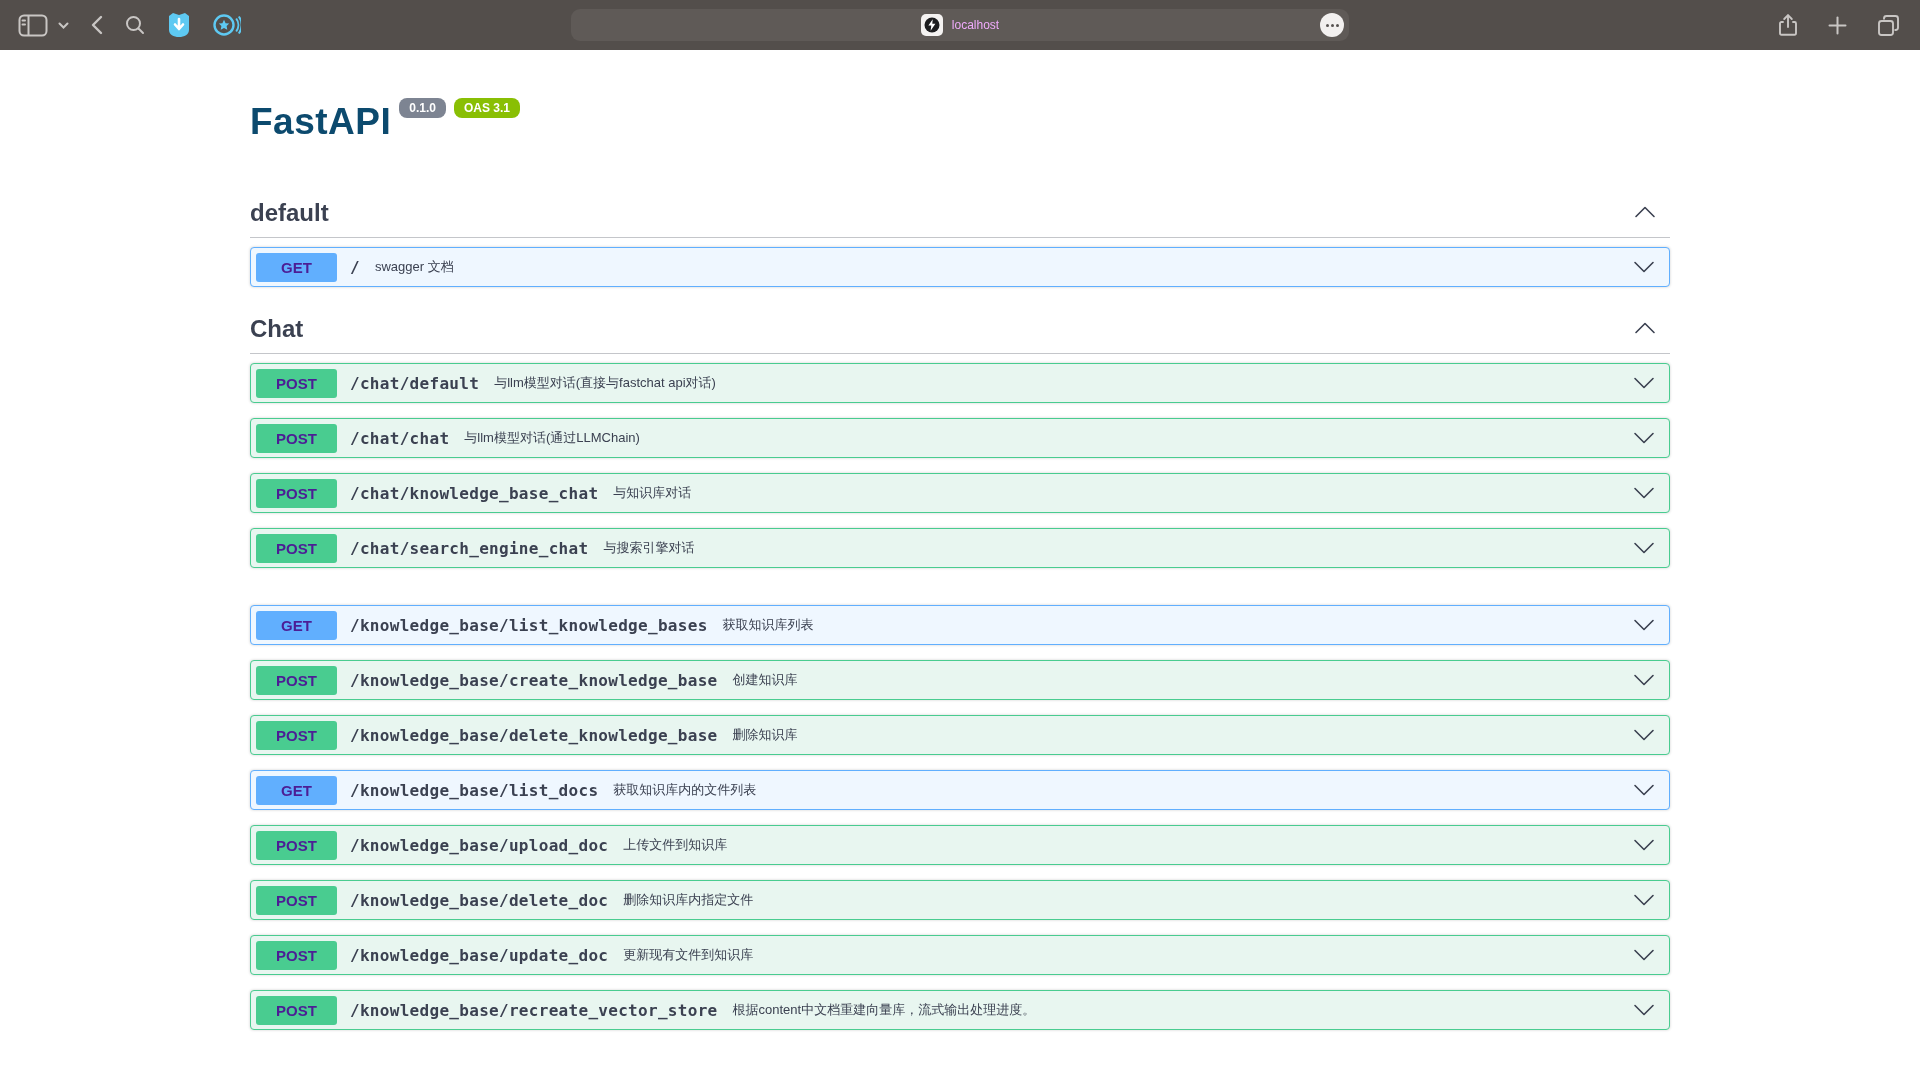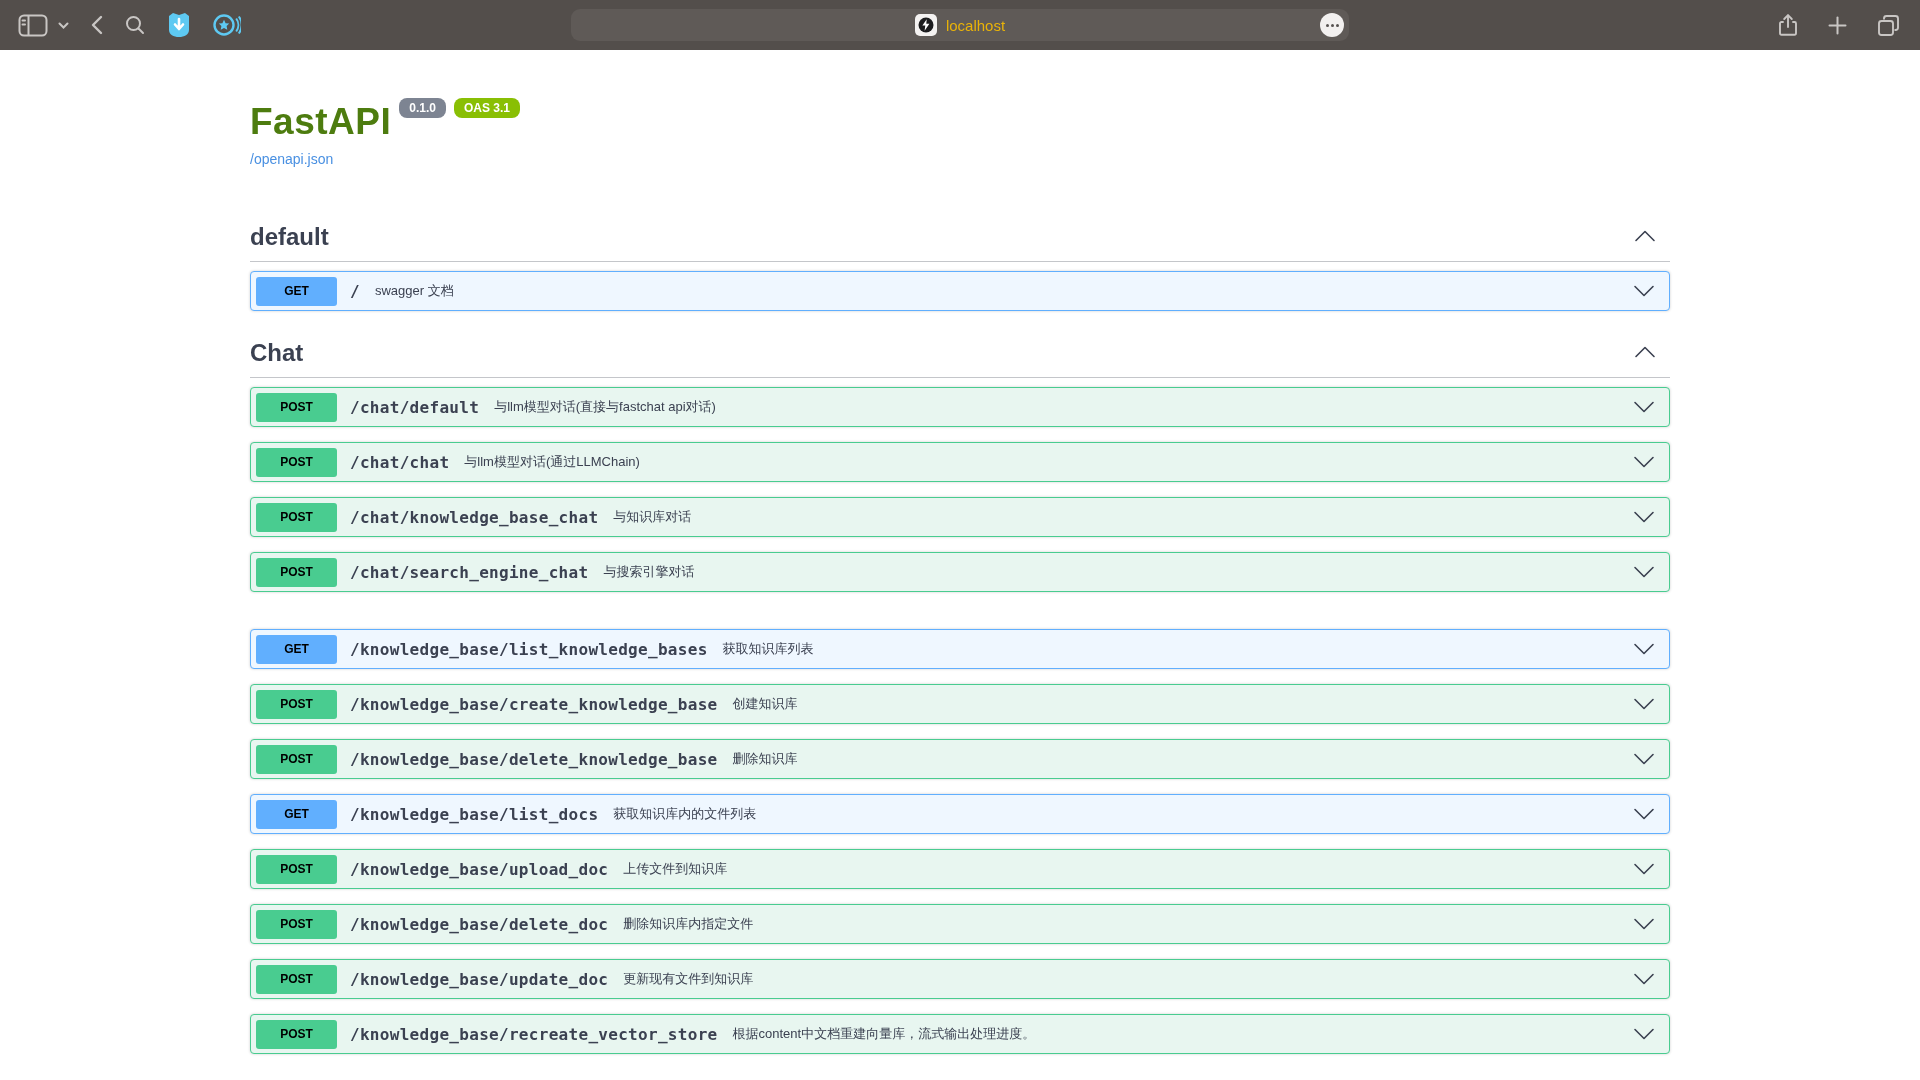--- a/index.html
+++ b/index.html
@@ -41,39 +41,39 @@
     display: flex; align-items: center; justify-content: center;
     gap: 9px;
     cursor: text;
   }
   .favicon {
     width: 22px; height: 22px;
     background: #f4f2f1;
     border-radius: 5px;
     display: flex; align-items: center; justify-content: center;
   }
-  .addr-text { color: #eab308; font-size: 15px; }
+  .addr-text { color: #f0abfc; font-size: 12px; }
   .page-menu {
     position: absolute; right: 5px; top: 4px;
     width: 24px; height: 24px; border-radius: 50%;
     background: #f2f0ef; border: none; cursor: pointer;
     display: flex; align-items: center; justify-content: center;
     gap: 2px;
   }
   .page-menu i {
     width: 3px; height: 3px; border-radius: 50%;
     background: #565250; display: block;
   }
 
   
   .page { padding-top: 48px; background: #fff; }
   .wrapper { width: 1420px; margin: 0 auto; }
 
   .info h1 {
-    font-size: 37px; font-weight: 700; color: #4d7c0f;
+    font-size: 37px; font-weight: 700; color: #0c4a6e;
     display: inline; line-height: 42px;
     letter-spacing: 0.5px;
   }
   .badges { display: inline-flex; gap: 8px; vertical-align: 22px; margin-left: 8px; }
   .badge {
     font-size: 12px; font-weight: 700; color: #fff;
     padding: 3px 10px; border-radius: 8px; line-height: 14px;
   }
   .badge.version { background: #7d8492; }
   .badge.oas { background: #89bf04; }
@@ -103,21 +103,21 @@
     margin-bottom: 15px;
     padding: 0 14px 0 5px;
     box-shadow: 0 0 3px rgba(0,0,0,.19);
     cursor: pointer;
   }
   .opblock.get  { background: #eff7ff; border: 1px solid #61affe; }
   .opblock.post { background: #e8f6f0; border: 1px solid #49cc90; }
   .op-method {
     width: 81px; height: 29px;
     border-radius: 3px;
-    color: #000000; font-size: 12px; font-weight: 700;
+    color: #4c1d95; font-size: 15px; font-weight: 700;
     display: flex; align-items: center; justify-content: center;
     flex: none;
   }
   .opblock.get  .op-method { background: #61affe; }
   .opblock.post .op-method { background: #49cc90; }
   .op-path {
     margin-left: 13px;
     font-family: "DejaVu Sans Mono", "Liberation Mono", monospace;
     font-size: 16px; font-weight: 700; color: #3b4151;
     letter-spacing: 0.3px;
@@ -228,21 +228,20 @@
   </div>
 </header>
 
 <main class="page">
   <div class="wrapper">
     <div class="info">
       <h1>FastAPI</h1><span class="badges">
           <span class="badge version">0.1.0</span>
           <span class="badge oas">OAS 3.1</span>
         </span>
-      <a class="spec-link" href="#">/openapi.json</a>
     </div>
 
     <div class="sections">
   <section class="api-section">
     <div class="section-header">
       <h3 class="section-title">default</h3>
       <button class="section-toggle">
         <span>
           <svg width="22" height="12" viewBox="0 0 22 12" fill="none" stroke="#3b4151" stroke-width="1.6" stroke-linecap="round" stroke-linejoin="round">
             <polyline points="2,10.5 11,1.5 20,10.5"></polyline>

